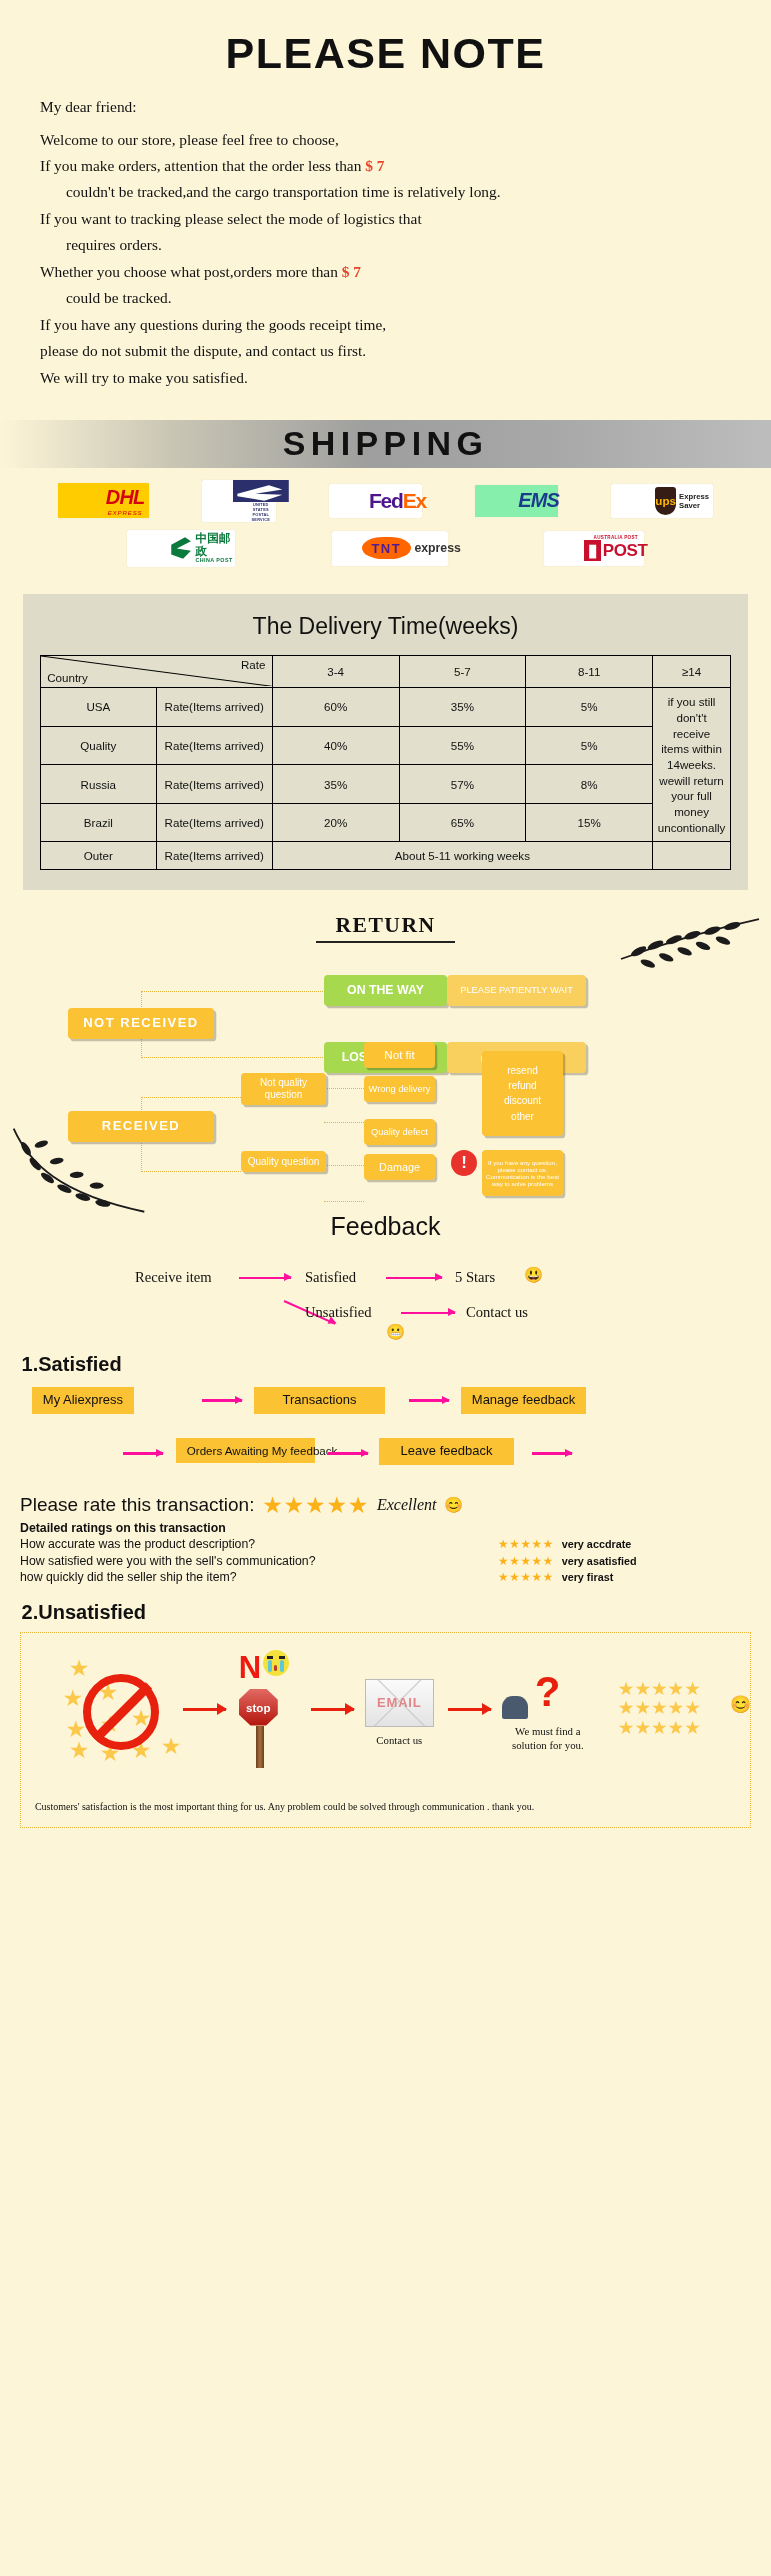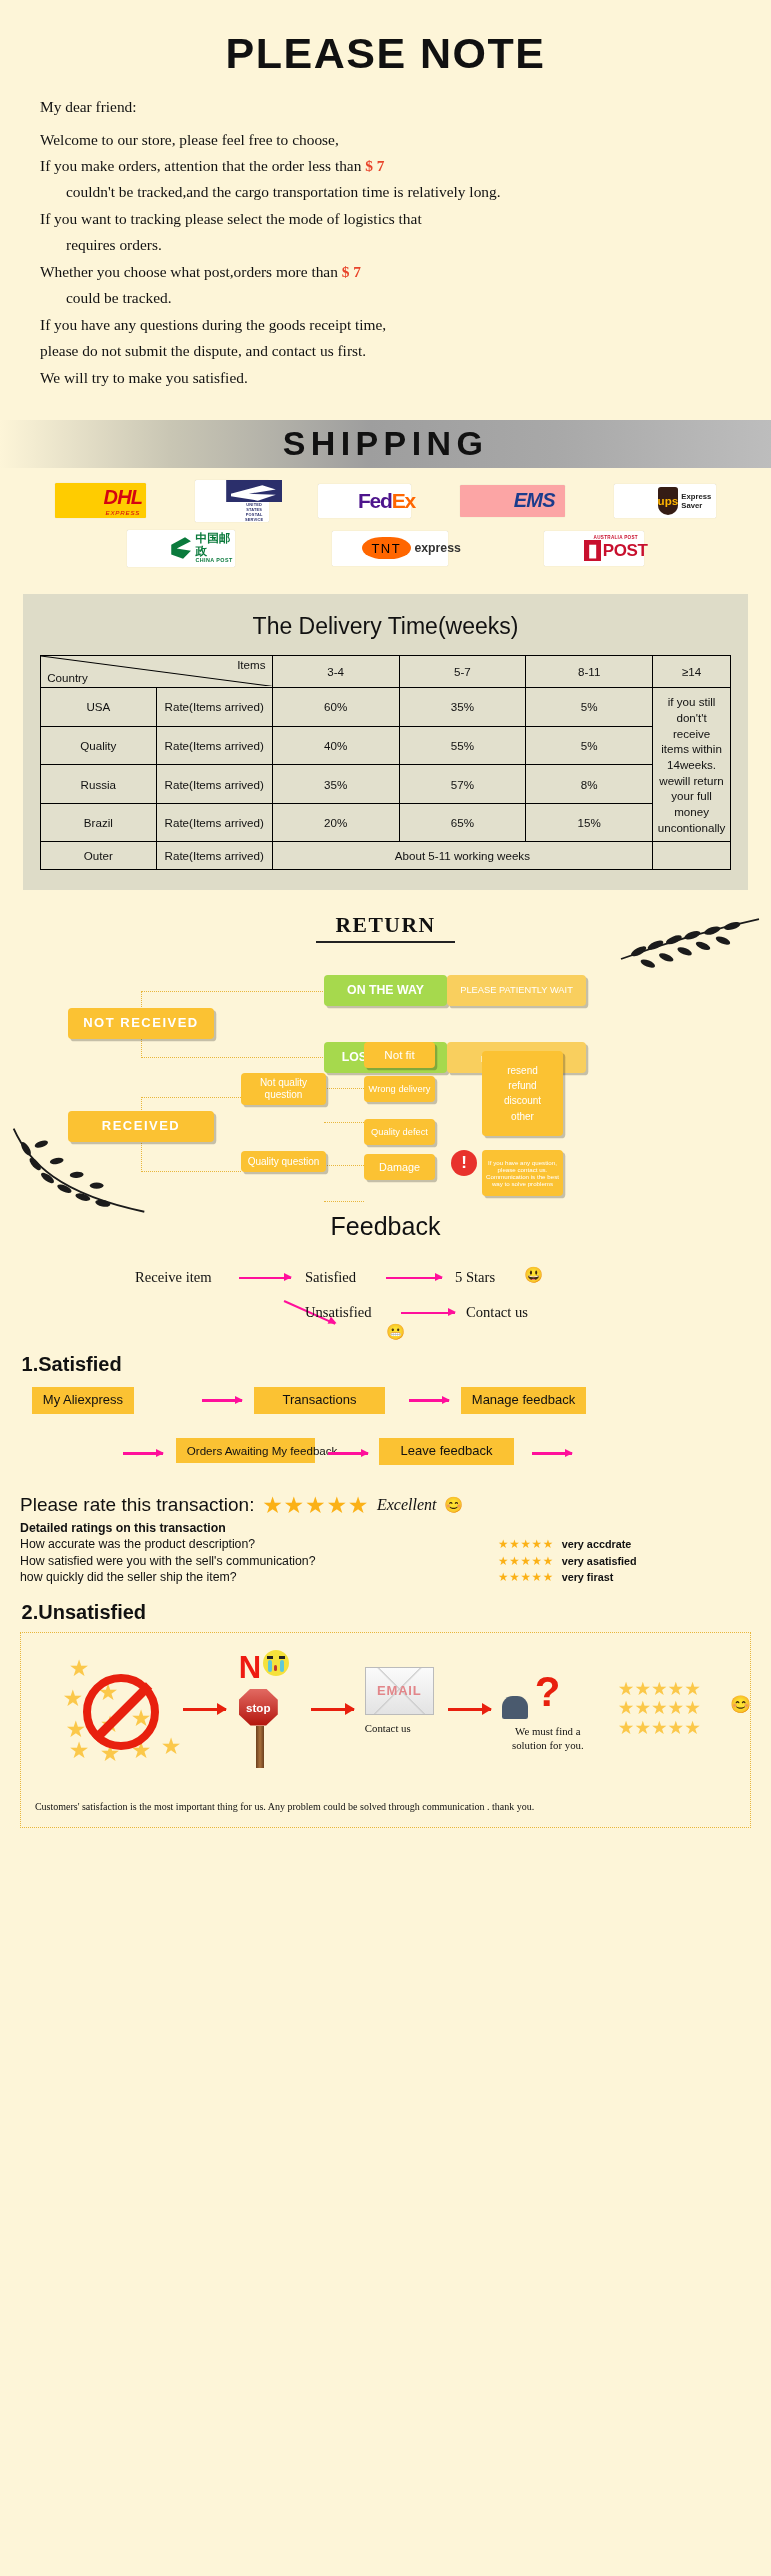--- a/index.html
+++ b/index.html
@@ -64,31 +64,31 @@
   .usps-bird { width: 56px; height: 26px; background: #2b2f6b; clip-path: polygon(0 0,100% 0,100% 100%,0 100%); position: relative; }
   .usps-bird::after {
     content: ""; position: absolute; left: 4.6px; top: 5.4px; width: 45px; height: 15.4px;
     background: #fff; clip-path: polygon(0 55%, 70% 0, 100% 28%, 40% 55%, 100% 62%, 60% 100%, 0 72%);
   }
   .usps-cap { font-size: 3.9px; color: #2b2f6b; font-weight: bold; letter-spacing: 0.2px; text-align:center; }
   .l-fedex { width: 93px; height: 34px; background: #fff; }
   .fedex-txt { font-size: 21px; font-weight: bold; letter-spacing: -1.2px; }
   .fedex-txt .fe1 { color: #4d148c; }
   .fedex-txt .fe2 { color: #ff6600; }
-  .l-ems { width: 105px; height: 32px; background: #fca5a5; }
+  .l-ems { width: 83px; height: 32px; background: #86efac; }
   .ems-txt { font-size: 20px; font-weight: bold; font-style: italic; color: #1b3c8c; letter-spacing: -0.8px; }
   .l-ups { width: 102px; height: 34px; background: #fff; display:flex; flex-direction: row; gap:3.1px; }
   .ups-shield { width: 28px; height: 28px; background: #351c15; border-radius: 3.1px 3.1px 10.8px 10.8px; color: #ffb500; font-size: 11.6px; font-weight: bold; display:flex; align-items:center; justify-content:center; }
   .ups-label { font-size: 7.7px; color: #222; align-self: center; font-weight: bold; }
   .l-chinapost { width: 108px; height: 37px; background: #fff; flex-direction: row; gap: 4.6px; }
   .cp-mark { width: 23px; height: 21.6px; background: #0a7a3c; clip-path: polygon(0 35%,70% 0,100% 18%,28% 52%,100% 62%,60% 100%,0 80%); }
   .cp-txt { font-size: 11.6px; color: #0a7a3c; font-weight: bold; line-height: 1.1; }
   .cp-txt small { display:block; font-size: 5.4px; letter-spacing: 0.4px; }
   .l-tnt { width: 116px; height: 35px; background: #fff; flex-direction: row; gap: 3.9px; }
-  .tnt-oval { background: #ff6600; color: #000000; font-weight: normal; font-size: 13px; border-radius: 50%/60%; padding: 3.1px 9.3px; letter-spacing: 1.5px; }
+  .tnt-oval { background: #ff6600; color: #4c1d95; font-weight: bold; font-size: 13px; border-radius: 50%/60%; padding: 3.1px 9.3px; letter-spacing: 1.5px; }
   .tnt-ex { font-size: 12.3px; color: #333; font-weight: bold; }
   .l-auspost { width: 100px; height: 35px; background: #fff; }
   .ap-top { font-size: 4.6px; color: #c8102e; letter-spacing: 0.3px; font-weight: bold; }
   .ap-main { display:flex; align-items:center; gap:1.5px; }
   .ap-p { background: #c8102e; color: #fff; font-weight: bold; font-size: 17px; padding: 0 3.9px; }
   .ap-post { color: #c8102e; font-weight: bold; font-size: 17px; letter-spacing: -0.4px; }
 
   
   .delivery-wrap { background: #dedcc8; margin: 12.3px 23px 0 23px; padding: 14px 17px 20px 17px; }
   .delivery-title { text-align: center; font-size: 23px; margin: 4.6px 0 15.4px 0; font-weight: normal; }
@@ -263,21 +263,21 @@
   <section class="delivery-wrap">
     <h3 class="delivery-title">The Delivery Time(weeks)</h3>
     <table class="delivery">
       <tbody>
           <tr>
         <td class="corner-cell" colspan="2">
           <svg class="diag" viewBox="0 0 320 42" preserveAspectRatio="none">
             <line x1="0" y1="0" x2="320" y2="42" stroke="#000" stroke-width="1.4"></line>
           </svg>
           <span class="c-country">Country</span>
-          <span class="c-weeks">Items</span>
+          <span class="c-weeks">Rate</span>
         </td>
         <td>3-4</td>
         <td>5-7</td>
         <td>8-11</td>
         <td>≥14</td>
       </tr>
       <tr>
         <td>USA</td>
         <td class="rate-cell">Rate(Items arrived)</td>
         <td>60%</td>
@@ -494,21 +494,21 @@
             </span>
           </div>
           <div class="stoppost" style="margin-top:3.1px;">
             <div class="stopsign">stop</div>
             <div class="stoppole"></div>
           </div>
         </div>
 
         <div class="arrow-r" style="left:279px; top:63px; width:43px;"></div>
 
-        <div class="uf" style="left:333px; top:22px; ">
+        <div class="uf" style="left:333px; top:34px; text-align:center;">
           <div class="envelope">
             <span class="env-txt">EMAIL</span>
           </div>
           <div class="cap-txt" style="margin-top:6.2px;">Contact us</div>
         </div>
 
         <div class="arrow-r" style="left:416px; top:63px; width:43px;"></div>
 
         <div class="uf" style="left:466px; top:28px; text-align:center; width:100px;">
           <div style="position:relative; height:51px;">

